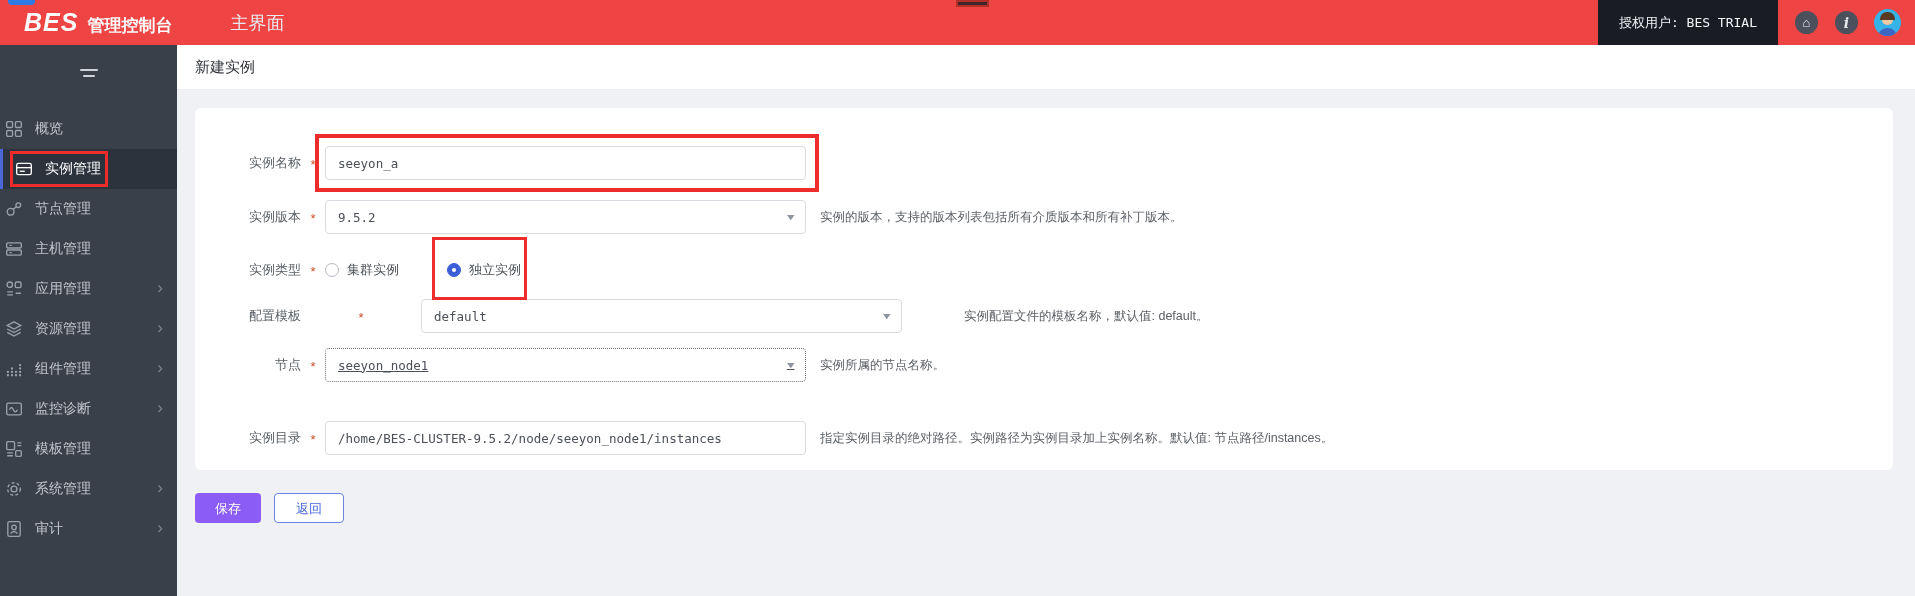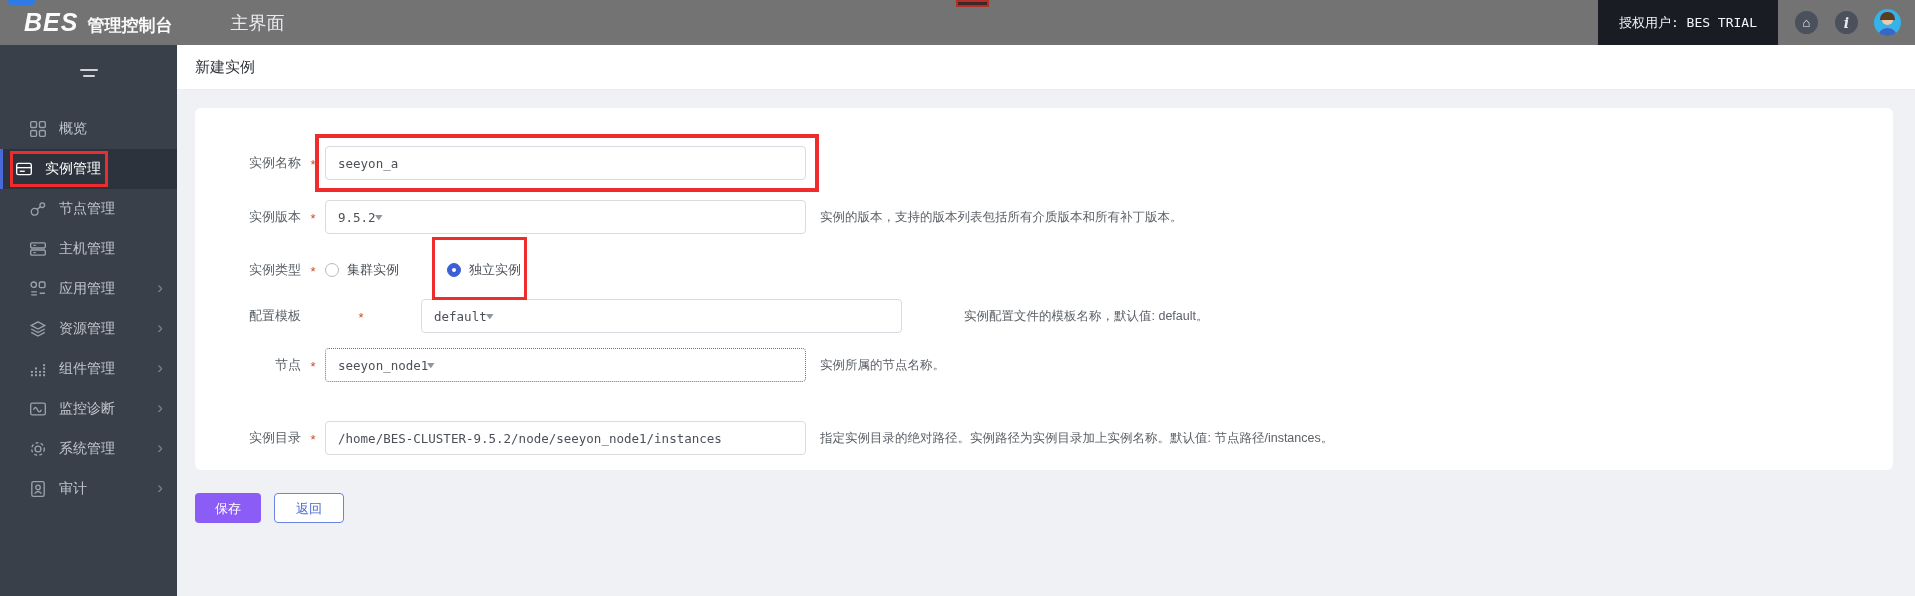--- a/index.html
+++ b/index.html
@@ -5,21 +5,21 @@
   * { box-sizing: border-box; }
   html,body { margin:0; padding:0; }
   body {
     width:1915px; height:596px; position:relative; overflow:hidden;
     font-family:"Liberation Sans", sans-serif; background:#f0f1f4;
   }
 
   
   .app-header {
     position:absolute; left:0; top:0; width:1915px; height:45px;
-    background:#737373; display:flex; align-items:center; color:#fff; z-index:6;
+    background:#ef4444; display:flex; align-items:center; color:#fff; z-index:6;
   }
   .logo { display:flex; align-items:baseline; margin-left:24px; }
   .logo-bes { font-style:italic; font-weight:800; font-size:25px; letter-spacing:1px; color:#fbfbfc; }
   .logo-title { font-weight:bold; font-size:17px; margin-left:9px; color:#fbfbfc; }
   .nav-tab { margin-left:58px; font-size:18px; color:#e8eaee; cursor:pointer; }
   .hdr-right { margin-left:auto; display:flex; align-items:center; height:100%; }
   .licensed {
     background:#191c22; height:100%; display:flex; align-items:center;
     padding:0 21px; font-family:"DejaVu Sans Mono", monospace; font-size:13px; color:#f3f4f6;
   }
@@ -43,21 +43,21 @@
 
   
   .sidebar { position:absolute; left:0; top:45px; width:177px; height:551px; background:#394049; }
   .collapse-icon { margin:24px 0 0 80px; cursor:pointer; }
   .collapse-icon i { display:block; background:#cfd3da; height:2px; border-radius:1px; }
   .collapse-icon i:first-child { width:18px; margin-bottom:4px; }
   .collapse-icon i:last-child { width:12px; margin-left:3px; }
   .menu { margin-top:32px; }
   .s-item {
     position:relative; height:40px; display:flex; align-items:center;
-    padding-left:29px; color:#c0c5cd; cursor:pointer; font-size:14px;
+    padding-left:5px; color:#c0c5cd; cursor:pointer; font-size:14px;
   }
   .s-item .s-icon { width:18px; height:18px; color:#9aa1ad; flex:0 0 18px; }
   .s-item .s-icon svg { width:18px; height:18px; display:block; }
   .s-item .s-label { margin-left:12px; white-space:nowrap; }
   .s-item .chev { position:absolute; right:14px; top:50%; transform:translateY(-54%); font-size:17px; color:#7d848f; }
   .s-item.active { background:#2d333d; color:#ffffff; border-left:3px solid #4a68d9; padding-left:12px; }
   .s-item.active .s-icon { color:#ffffff; }
   .s-red-box { position:absolute; left:7px; top:2px; width:98px; height:36px; border:3px solid #ee2c2c; pointer-events:none; }
 
   
@@ -69,22 +69,22 @@
   .card { position:absolute; left:18px; top:63px; width:1698px; height:362px; background:#ffffff; border-radius:6px;padding-left:36px; }
 
   .form-row { position:absolute; left:0; width:100%; height:34px; display:flex; align-items:center; }
   .f-label { width:106px; text-align:right; font-size:13px; color:#596066; white-space:nowrap; }
   .f-req { width:24px; text-align:center; color:#cf4b28; font-size:13px; padding-top:3px; }
   .f-control { position:relative; width:481px; height:34px; }
   .f-input, .f-select {
     width:481px; height:34px; border:1px solid #d8dbe0; border-radius:4px; background:#fff;
     padding:0 12px; font-family:"DejaVu Sans Mono", monospace; font-size:12.5px; color:#4b5058;
   }
-  .f-select { display:flex; align-items:center; cursor:pointer; }
-  .f-select.focused { border:1px dotted #70757e; }
+  .f-select { display:flex; align-items:center; justify-content:space-between; cursor:pointer; }
+  .f-select.focused { border:1px dotted #70757e;text-decoration:underline; }
   .f-select .arrow { color:#9096a1; font-size:9px; transform:scaleX(1.4); }
   .f-help { margin-left:14px; font-size:12.5px; color:#5c6167; white-space:nowrap; }
 
   .radios { display:flex; align-items:center; height:34px; }
   .radio-opt { position:relative; display:flex; align-items:center; margin-right:48px; cursor:pointer; }
   .radio-circle { position:relative; width:14px; height:14px; border-radius:50%; border:1px solid #b6bac1; background:#fff; }
   .radio-opt.checked .radio-circle { background:#3c5fd7; border-color:#3c5fd7; }
   .radio-circle .dot { position:absolute; left:4px; top:4px; width:4px; height:4px; border-radius:50%; background:#fff; display:none; }
   .radio-opt.checked .radio-circle .dot { display:block; }
   .radio-label { margin-left:8px; font-size:13px; color:#4b5157; }
@@ -210,20 +210,31 @@
             <rect x="1.5" y="2.8" width="13" height="10.4" rx="1.5"></rect>
             <path d="M4 8.6c1.1-2.6 2.4-2.6 3.5 0s2.4 2.6 3.5 0"></path>
           </svg>
         </span>
         <span class="s-label">监控诊断</span>
         <span class="chev">›</span>
       </div>
       <div class="s-item">
         <span class="s-icon">
           <svg viewBox="0 0 16 16" fill="none" stroke="currentColor" stroke-width="1.2">
+            <rect x="1.5" y="1.5" width="7" height="7" rx="1"></rect>
+            <path d="M11 2.5h3.5M11 5h3.5"></path>
+            <rect x="9.5" y="9.5" width="5" height="5" rx="1"></rect>
+            <path d="M2 11.5h5M2 14h5"></path>
+          </svg>
+        </span>
+        <span class="s-label">模板管理</span>
+      </div>
+      <div class="s-item">
+        <span class="s-icon">
+          <svg viewBox="0 0 16 16" fill="none" stroke="currentColor" stroke-width="1.2">
             <circle cx="8" cy="8" r="2.6"></circle>
             <circle cx="8" cy="8" r="5.6" stroke-dasharray="2.6 2.1"></circle>
           </svg>
         </span>
         <span class="s-label">系统管理</span>
         <span class="chev">›</span>
       </div>
       <div class="s-item">
         <span class="s-icon">
           <svg viewBox="0 0 16 16" fill="none" stroke="currentColor" stroke-width="1.2">

